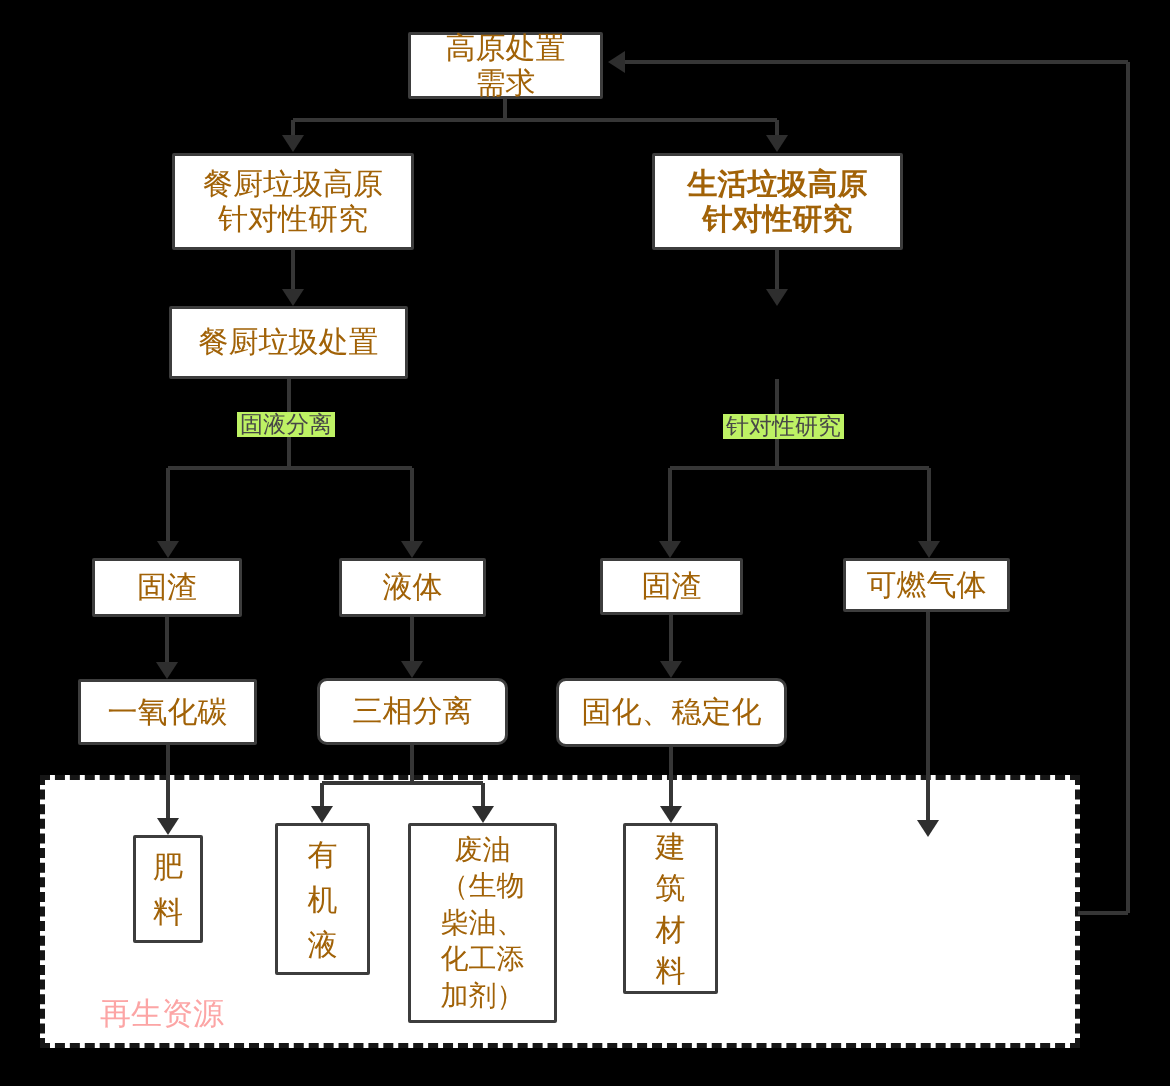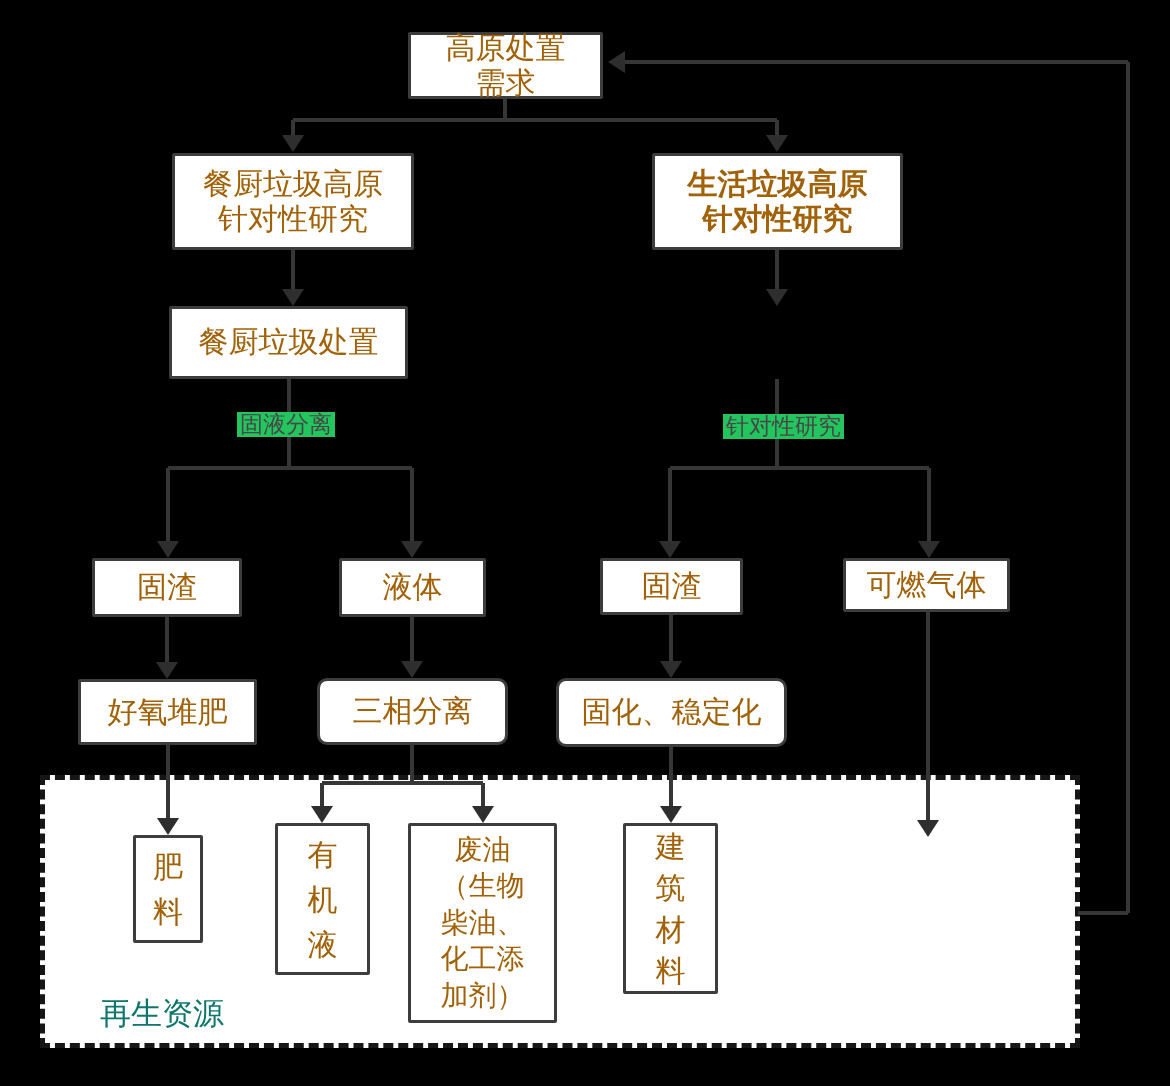--- a/index.html
+++ b/index.html
@@ -16,25 +16,25 @@
     position:absolute;background:#ffffff;border:3px solid #3d3d3d;box-sizing:border-box;
     color:#a16207;display:flex;align-items:center;justify-content:center;
     text-align:center;white-space:pre-line;font-size:30px;line-height:1.16;
     border-radius:2px;
   }
   .rounded{border-radius:10px;}
   .vtext{line-height:1.5;}
   .small-lh{font-size:28px;line-height:1.3;}
   .gas-lh{font-size:28px;line-height:1.42;}
   .edge-label{
-    position:absolute;background:#22c55e;color:#474747;font-size:23px;
+    position:absolute;background:#bef264;color:#474747;font-size:23px;
     line-height:25px;padding:0 3px;white-space:nowrap;
   }
   .region-label{
-    position:absolute;left:100px;top:993px;color:#0f766e;font-size:31px;white-space:nowrap;
+    position:absolute;left:100px;top:993px;color:#fca5a5;font-size:31px;white-space:nowrap;
   }
   
   .n-demand{left:408px;top:32px;width:195px;height:67px;}
   .n-kres{left:172px;top:153px;width:242px;height:97px;}
   .n-dres{left:652px;top:153px;width:251px;height:97px;font-weight:bold;}
   .n-kdis{left:169px;top:306px;width:239px;height:73px;}
   .n-ddis{left:649px;top:306px;width:256px;height:73px;}
   .n-srl{left:92px;top:558px;width:150px;height:59px;}
   .n-liq{left:339px;top:558px;width:147px;height:59px;}
   .n-srr{left:600px;top:558px;width:143px;height:57px;}
@@ -110,21 +110,21 @@
   <div class="node n-kdis">餐厨垃圾处置</div>
 
   <div class="edge-label lbl-sls">固液分离</div>
   <div class="edge-label lbl-pyro">针对性研究</div>
 
   <div class="node n-srl">固渣</div>
   <div class="node n-liq">液体</div>
   <div class="node n-srr">固渣</div>
   <div class="node n-gasbox">可燃气体</div>
 
-  <div class="node n-comp">好氧堆肥</div>
+  <div class="node n-comp">一氧化碳</div>
   <div class="node rounded n-solid">固化、稳定化</div>
   <div class="node rounded n-three">三相分离</div>
 
   <div class="node vtext n-fert">肥
 料</div>
   <div class="node vtext n-orgliq">有
 机
 液</div>
   <div class="node small-lh n-oil">废油
 （生物

